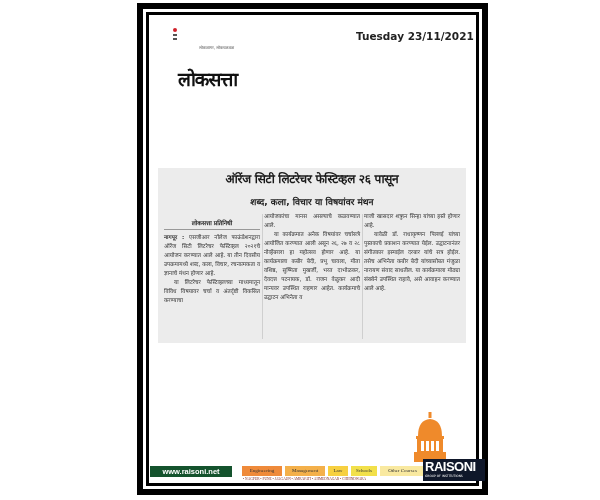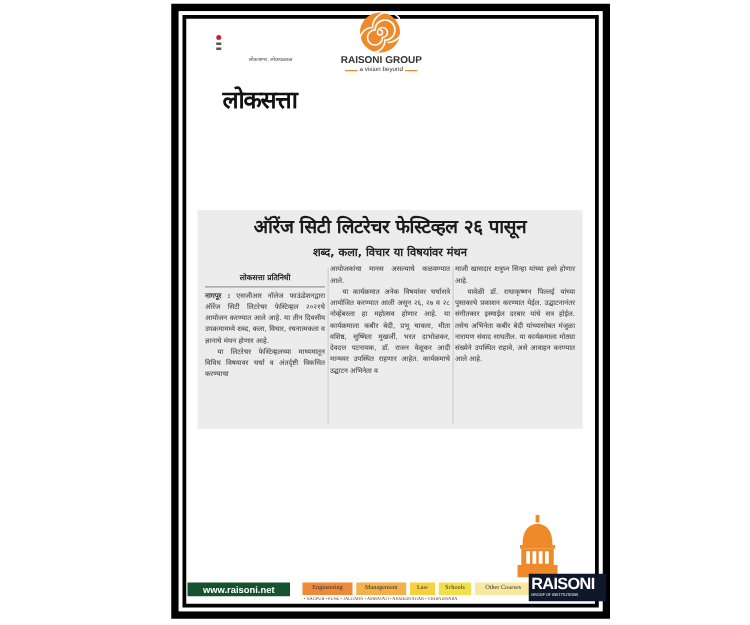--- a/index.html
+++ b/index.html
@@ -57,21 +57,21 @@
     font-family:"DejaVu Sans", sans-serif; white-space:nowrap;
   }
 
   
   .clip {
     position:absolute; left:158px; top:168px; width:308px; height:175px;
     background:#ececec; overflow:hidden;
   }
   .headline {
     position:absolute; left:0; top:2px; width:308px; text-align:center;
-    font-size:15px; font-weight:bold; color:#1a1a1a; white-space:nowrap;
+    font-size:12px; font-weight:bold; color:#1a1a1a; white-space:nowrap;
     font-family:"DejaVu Sans", sans-serif; letter-spacing:-0.3px;
   }
   .subhead {
     position:absolute; left:0; top:27px; width:308px; text-align:center;
     font-size:9px; font-weight:bold; color:#222; white-space:nowrap;
   }
   .col {
     position:absolute; top:44px; width:96px; font-size:5.6px; line-height:9px; color:#333;
     text-align:justify;
   }
@@ -121,31 +121,21 @@
 <div class="frame-inner"></div>
 
 <div class="header">
   <div class="loksatta">
     <span class="dot"></span>
     <span class="dot2"></span>
     <span class="dot3"></span>
     <span class="name">लोकसत्ता</span>
     <span class="tag">लोकजागर, लोकचळवळ</span>
   </div>
-  <div class="raisoni-logo">
-    <div class="swirl">
-      <svg width="32" height="32" viewBox="0 0 32 32">
-        <path d="M16 16 m0 -2 a2 2 0 1 1 -2 2 a4 4 0 1 1 4 4 a6 6 0 1 1 -6 -6 a8 8 0 1 1 8 8 a10 10 0 1 1 -10 -10 a12 12 0 1 1 12 12" fill="none" stroke="#fff" stroke-width="1.3"></path>
-      </svg>
-    </div>
-    <div class="gname">RAISONI GROUP</div>
-    <span class="line-l"></span>
-    <div class="gtag">a vision beyond</div>
-    <span class="line-r"></span>
-  </div>
+  <div class="date">Tuesday 23/11/2021</div>
 </div>
 
 <div class="clip">
   <div class="headline">ऑरेंज सिटी लिटरेचर फेस्टिव्हल २६ पासून</div>
   <div class="subhead">शब्द, कला, विचार या विषयांवर मंथन</div>
 
   <div class="col col1">
     <div class="byline">लोकसत्ता प्रतिनिधी</div>
     <p class="noindent"><span class="place">नागपूर :</span> <span>एसजीआर नॉलेज फाऊंडेशनद्वारा ऑरेंज सिटी लिटरेचर फेस्टिव्हल २०२१चे आयोजन करण्यात आले आहे. या तीन दिवसीय उपक्रमामध्ये शब्द, कला, विचार, रचनात्मकता व ज्ञानाचे मंथन होणार आहे.</span></p>
     <p>या लिटरेचर फेस्टिव्हलच्या माध्यमातून विविध विषयावर चर्चा व अंतर्दृष्टी विकसित करण्याचा</p>

